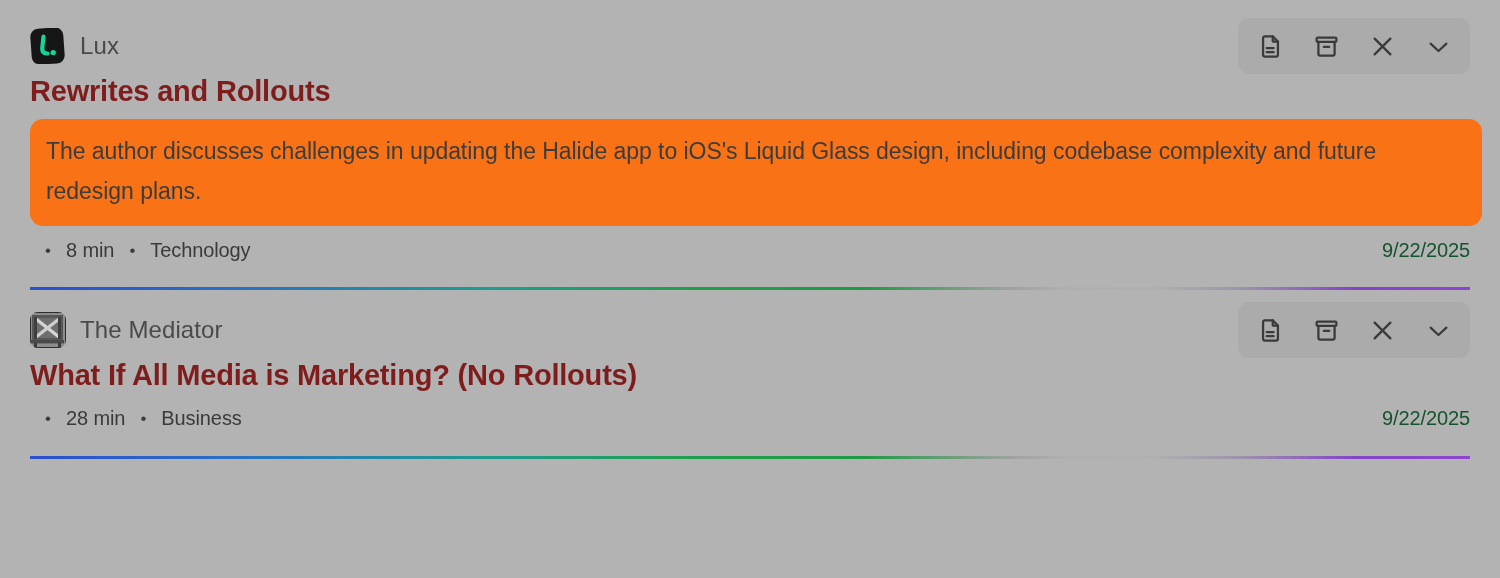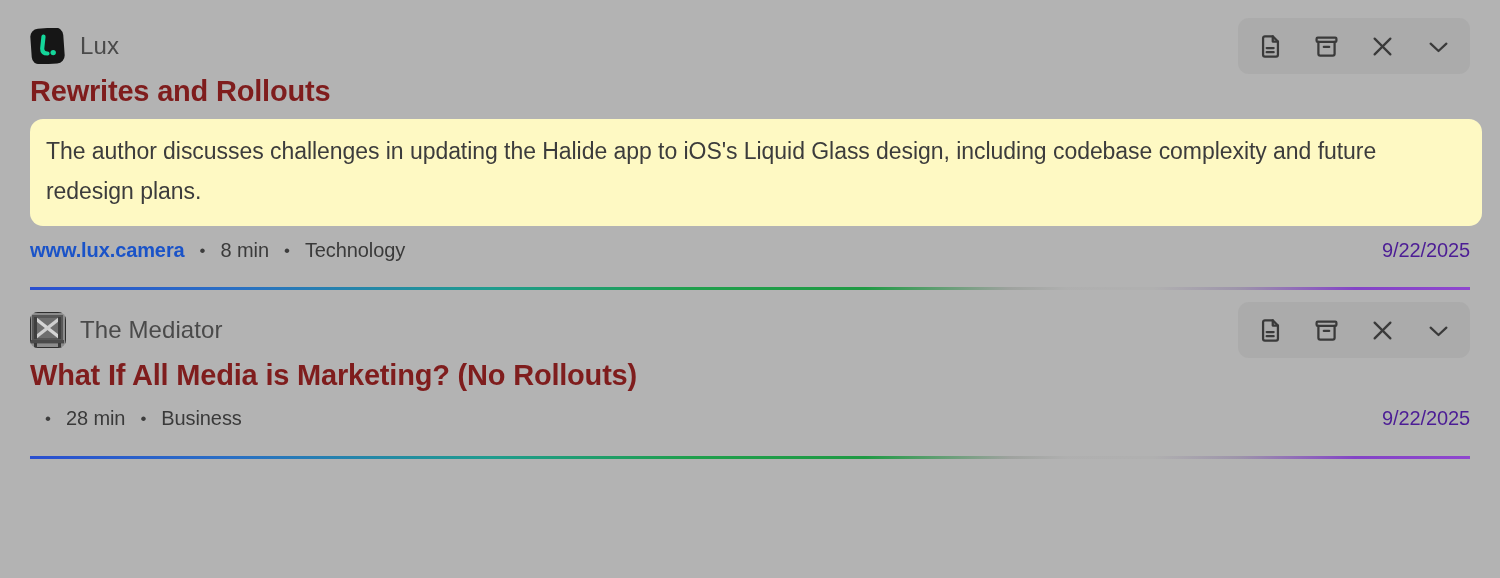--- a/index.html
+++ b/index.html
@@ -96,21 +96,21 @@
     font-weight: 700;
     color: #7f1d1d;
     line-height: 1.22;
     letter-spacing: -0.2px;
     margin-top: 2px;
     margin-bottom: 10px;
   }
 
   
   .summary-card {
-    background: #fef9c3;
+    background: #f97316;
     border-radius: 13px;
     padding: 13px 16px 15px 16px;
     margin-right: 0;
     width: 1452px;
   }
 
   .summary-text {
     font-size: 23px;
     line-height: 1.72;
     color: #3c3c3c;
@@ -145,21 +145,21 @@
     font-size: 20px;
     color: #3a3a3a;
     letter-spacing: -0.1px;
     white-space: nowrap;
   }
 
   .meta-spacer { flex: 1 1 auto; }
 
   .meta-date {
     font-size: 20px;
-    color: #4c1d95;
+    color: #14532d;
     letter-spacing: -0.1px;
   }
 
   
   .divider {
     height: 3px;
     margin: 22px 30px 0 30px;
     background: linear-gradient(to right,
       #2a4fd0 0%,
       #2a6fc4 14%,
@@ -223,21 +223,20 @@
     </div>
 
     <div class="article-body">
       <div class="article-title">Rewrites and Rollouts</div>
 
       <div class="summary-card">
         <div class="summary-text">The author discusses challenges in updating the Halide app to iOS's Liquid Glass design, including codebase complexity and future redesign plans.</div>
       </div>
 
       <div class="meta-row">
-        <a class="meta-link">www.lux.camera</a>
         <span class="meta-dot">•</span>
         <span class="meta-text">8 min</span>
         <span class="meta-dot">•</span>
         <span class="meta-text">Technology</span>
         <span class="meta-spacer"></span>
         <span class="meta-date">9/22/2025</span>
       </div>
     </div>
   </div>
 

